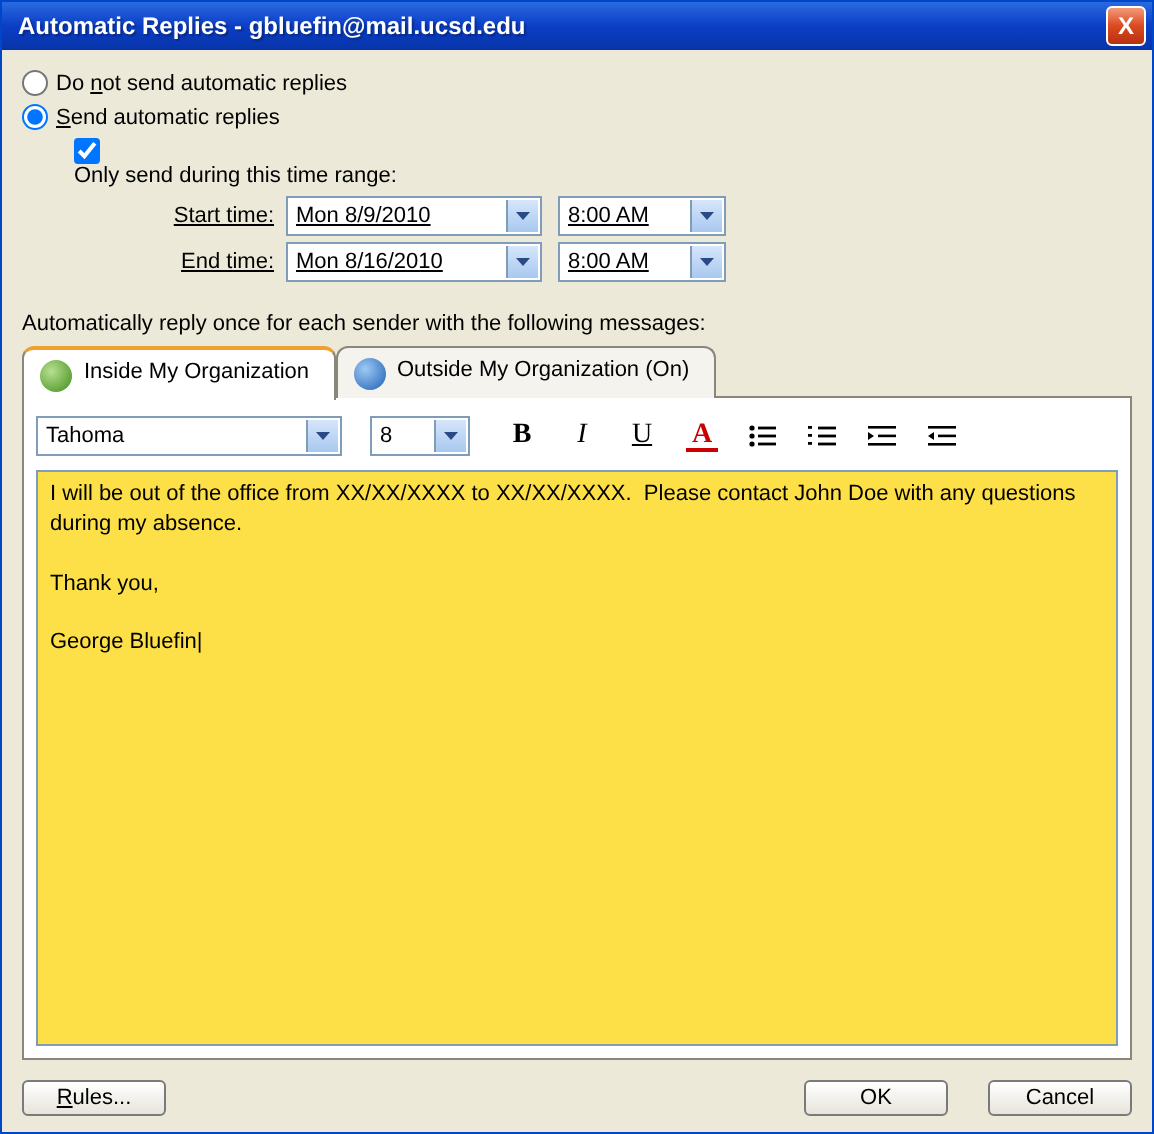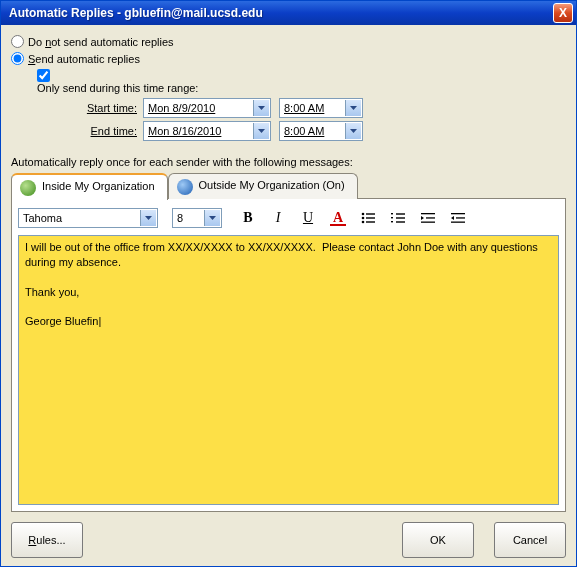--- a/index.html
+++ b/index.html
@@ -105,21 +105,21 @@
   .tabpanel {
     flex:1;
     border:1px solid #8a867a;
     background:#fff;
     margin-top:-1px;
     padding:6px;
     display:flex;flex-direction:column;
     min-height:0;
   }
   .toolbar { display:flex;align-items:center;gap:6px;margin-bottom:4px;padding:2px 0;}
-  .select.font { width:140px;}
+  .select.font { width:153px;}
   .select.size { width:50px;}
   .tbtn {
     width:24px;height:22px;
     display:flex;align-items:center;justify-content:center;
     font-family:"Times New Roman",serif;
     font-size:14px;
     border-radius:2px;
   }
   .tbtn.bold { font-weight:bold;}
   .tbtn.italic { font-style:italic;}
@@ -137,21 +137,21 @@
     font-family:Tahoma,sans-serif;
     font-size:11px;
     line-height:1.35;
   }
   .cursor-caret::after { content:"|"; }
   .footer {
     display:flex;align-items:center;
     padding-top:10px;
   }
   .btn {
-    height:36px;
+    height:18px;
     min-width:72px;
     padding:0 10px;
     border:1px solid #7a7a7a;
     border-radius:3px;
     background:linear-gradient(to bottom,#fff,#e6e4da);
     display:flex;align-items:center;justify-content:center;
     font-size:11px;
   }
   .footer .spacer{flex:1;}
   .footer .btn + .btn { margin-left:20px;}

